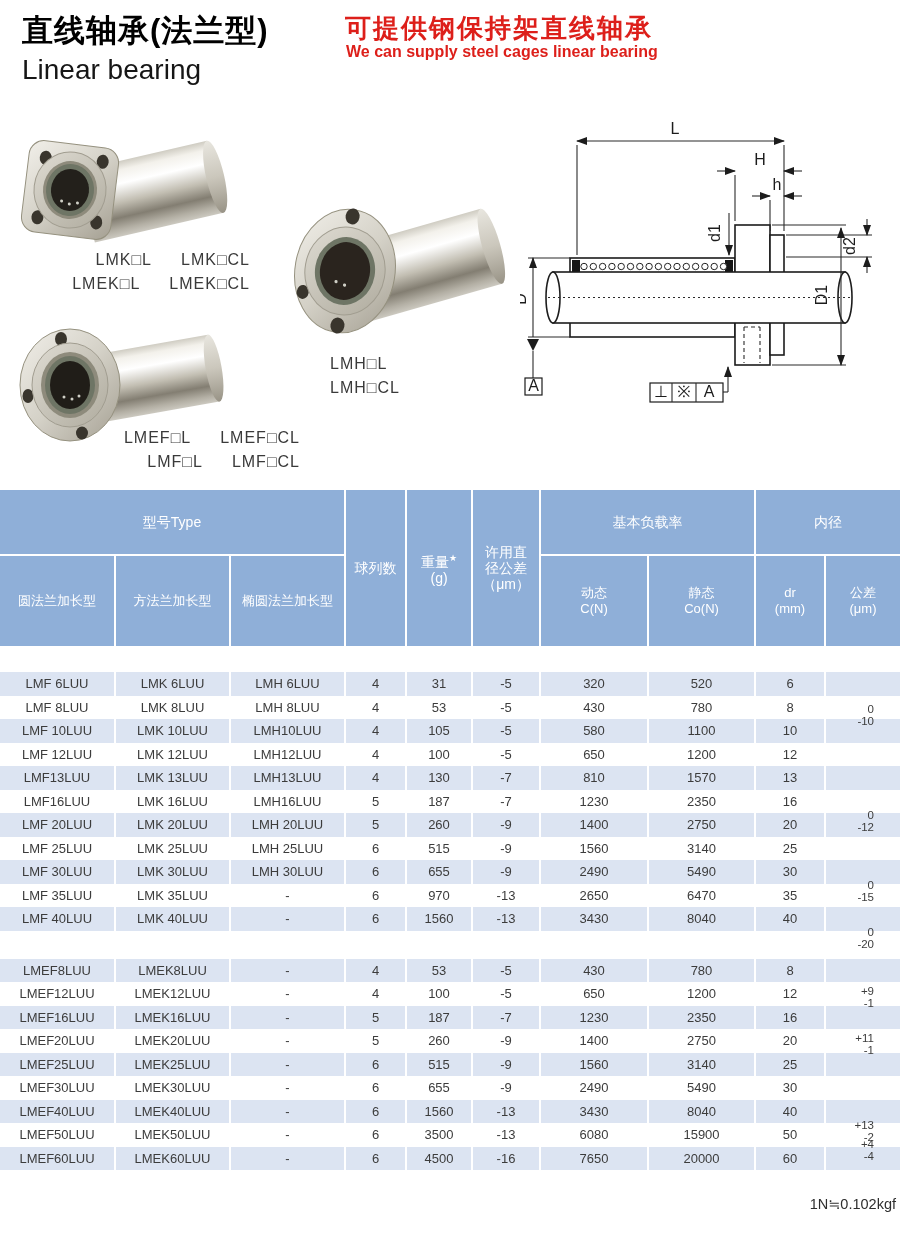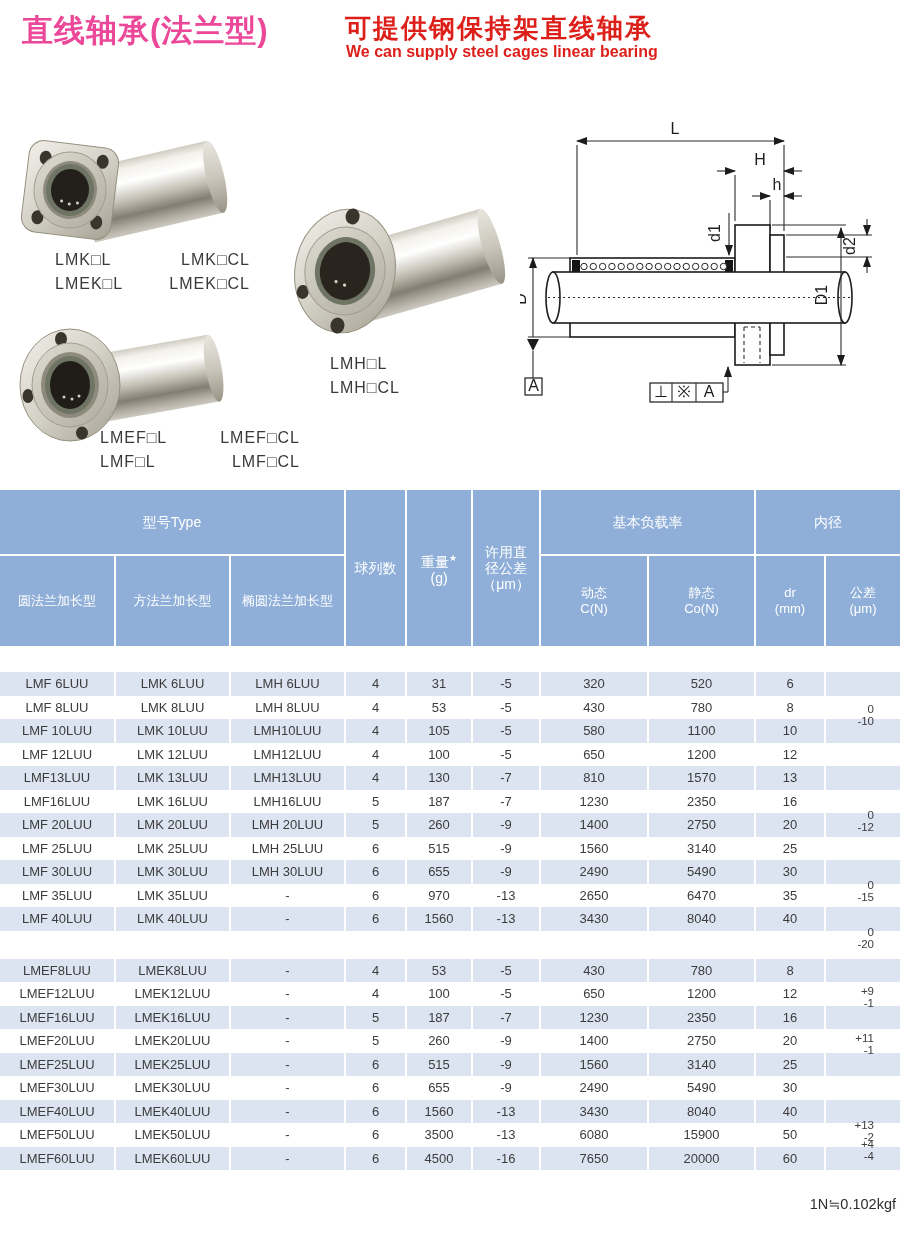--- a/index.html
+++ b/index.html
@@ -1,26 +1,26 @@
 <!DOCTYPE html>
 <html><head>
 <meta charset="utf-8">
 <style>
   html,body{margin:0;padding:0;background:#ffffff;}
   #page{position:relative;width:900px;height:1237px;background:#fff;overflow:hidden;
         font-family:"Liberation Sans","DejaVu Sans",sans-serif;}
   
-  .title-zh{position:absolute;left:22px;top:10px;font-size:31px;font-weight:bold;color:#ec4899;letter-spacing:1px;}
+  .title-zh{position:absolute;left:22px;top:10px;font-size:31px;font-weight:bold;color:#000000;letter-spacing:1px;}
   .title-en{position:absolute;left:22px;top:54px;font-size:28px;font-weight:400;color:#161616;}
   .promo-zh{position:absolute;left:345px;top:11px;font-size:26px;font-weight:bold;color:#dd1f1a;letter-spacing:2px;}
   .promo-en{position:absolute;left:346px;top:43px;font-size:16px;font-weight:bold;color:#dd1f1a;}
   
   .photo{position:absolute;}
   .photo-label{position:absolute;color:#3a3a3a;font-size:16px;letter-spacing:1px;line-height:24px;text-align:center;}
-  .photo-label .row{display:flex;justify-content:space-between;gap:16px;white-space:nowrap;}
+  .photo-label .row{display:flex;justify-content:flex-end;gap:29px;white-space:nowrap;}
   .photo-label-left{text-align:left;line-height:24px;}
   
   #diagram{position:absolute;left:520px;top:115px;}
   .dln{stroke:#2b2b2b;stroke-width:1.1;fill:none;}
   .thick{stroke:#1c1c1c;stroke-width:1.6;fill:#fff;}
   .dtext{fill:#1c1c1c;font-size:16px;font-family:"Liberation Sans",sans-serif;}
   
   #tablewrap{position:absolute;left:0;top:490px;width:900px;}
   table{border-collapse:separate;border-spacing:0;table-layout:fixed;width:900px;}
   th,td{box-sizing:border-box;padding:0;margin:0;}
@@ -41,20 +41,21 @@
   .tol-label{position:absolute;left:834px;width:40px;text-align:right;font-size:11.5px;line-height:12px;color:#3c3c3c;}
   
   .footer-note{position:absolute;right:4px;top:1196px;font-size:14.5px;color:#2e2e2e;}
 </style>
 </head>
 <body>
 
 <div id="page">
 
   <div class="title-zh">直线轴承(法兰型)</div>
+  <div class="title-en">Linear bearing</div>
   <div class="promo-zh">可提供钢保持架直线轴承</div>
   <div class="promo-en">We can supply steel cages linear bearing</div>
 
   <svg width="0" height="0" style="position:absolute">
     <defs>
       <linearGradient id="gBarrel" x1="0" y1="0" x2="0" y2="1">
         <stop offset="0" stop-color="#cfccc2"></stop>
           <stop offset="0.12" stop-color="#f3f1eb"></stop>
         <stop offset="0.3" stop-color="#ffffff"></stop>
           <stop offset="0.55" stop-color="#c2beb2"></stop>

